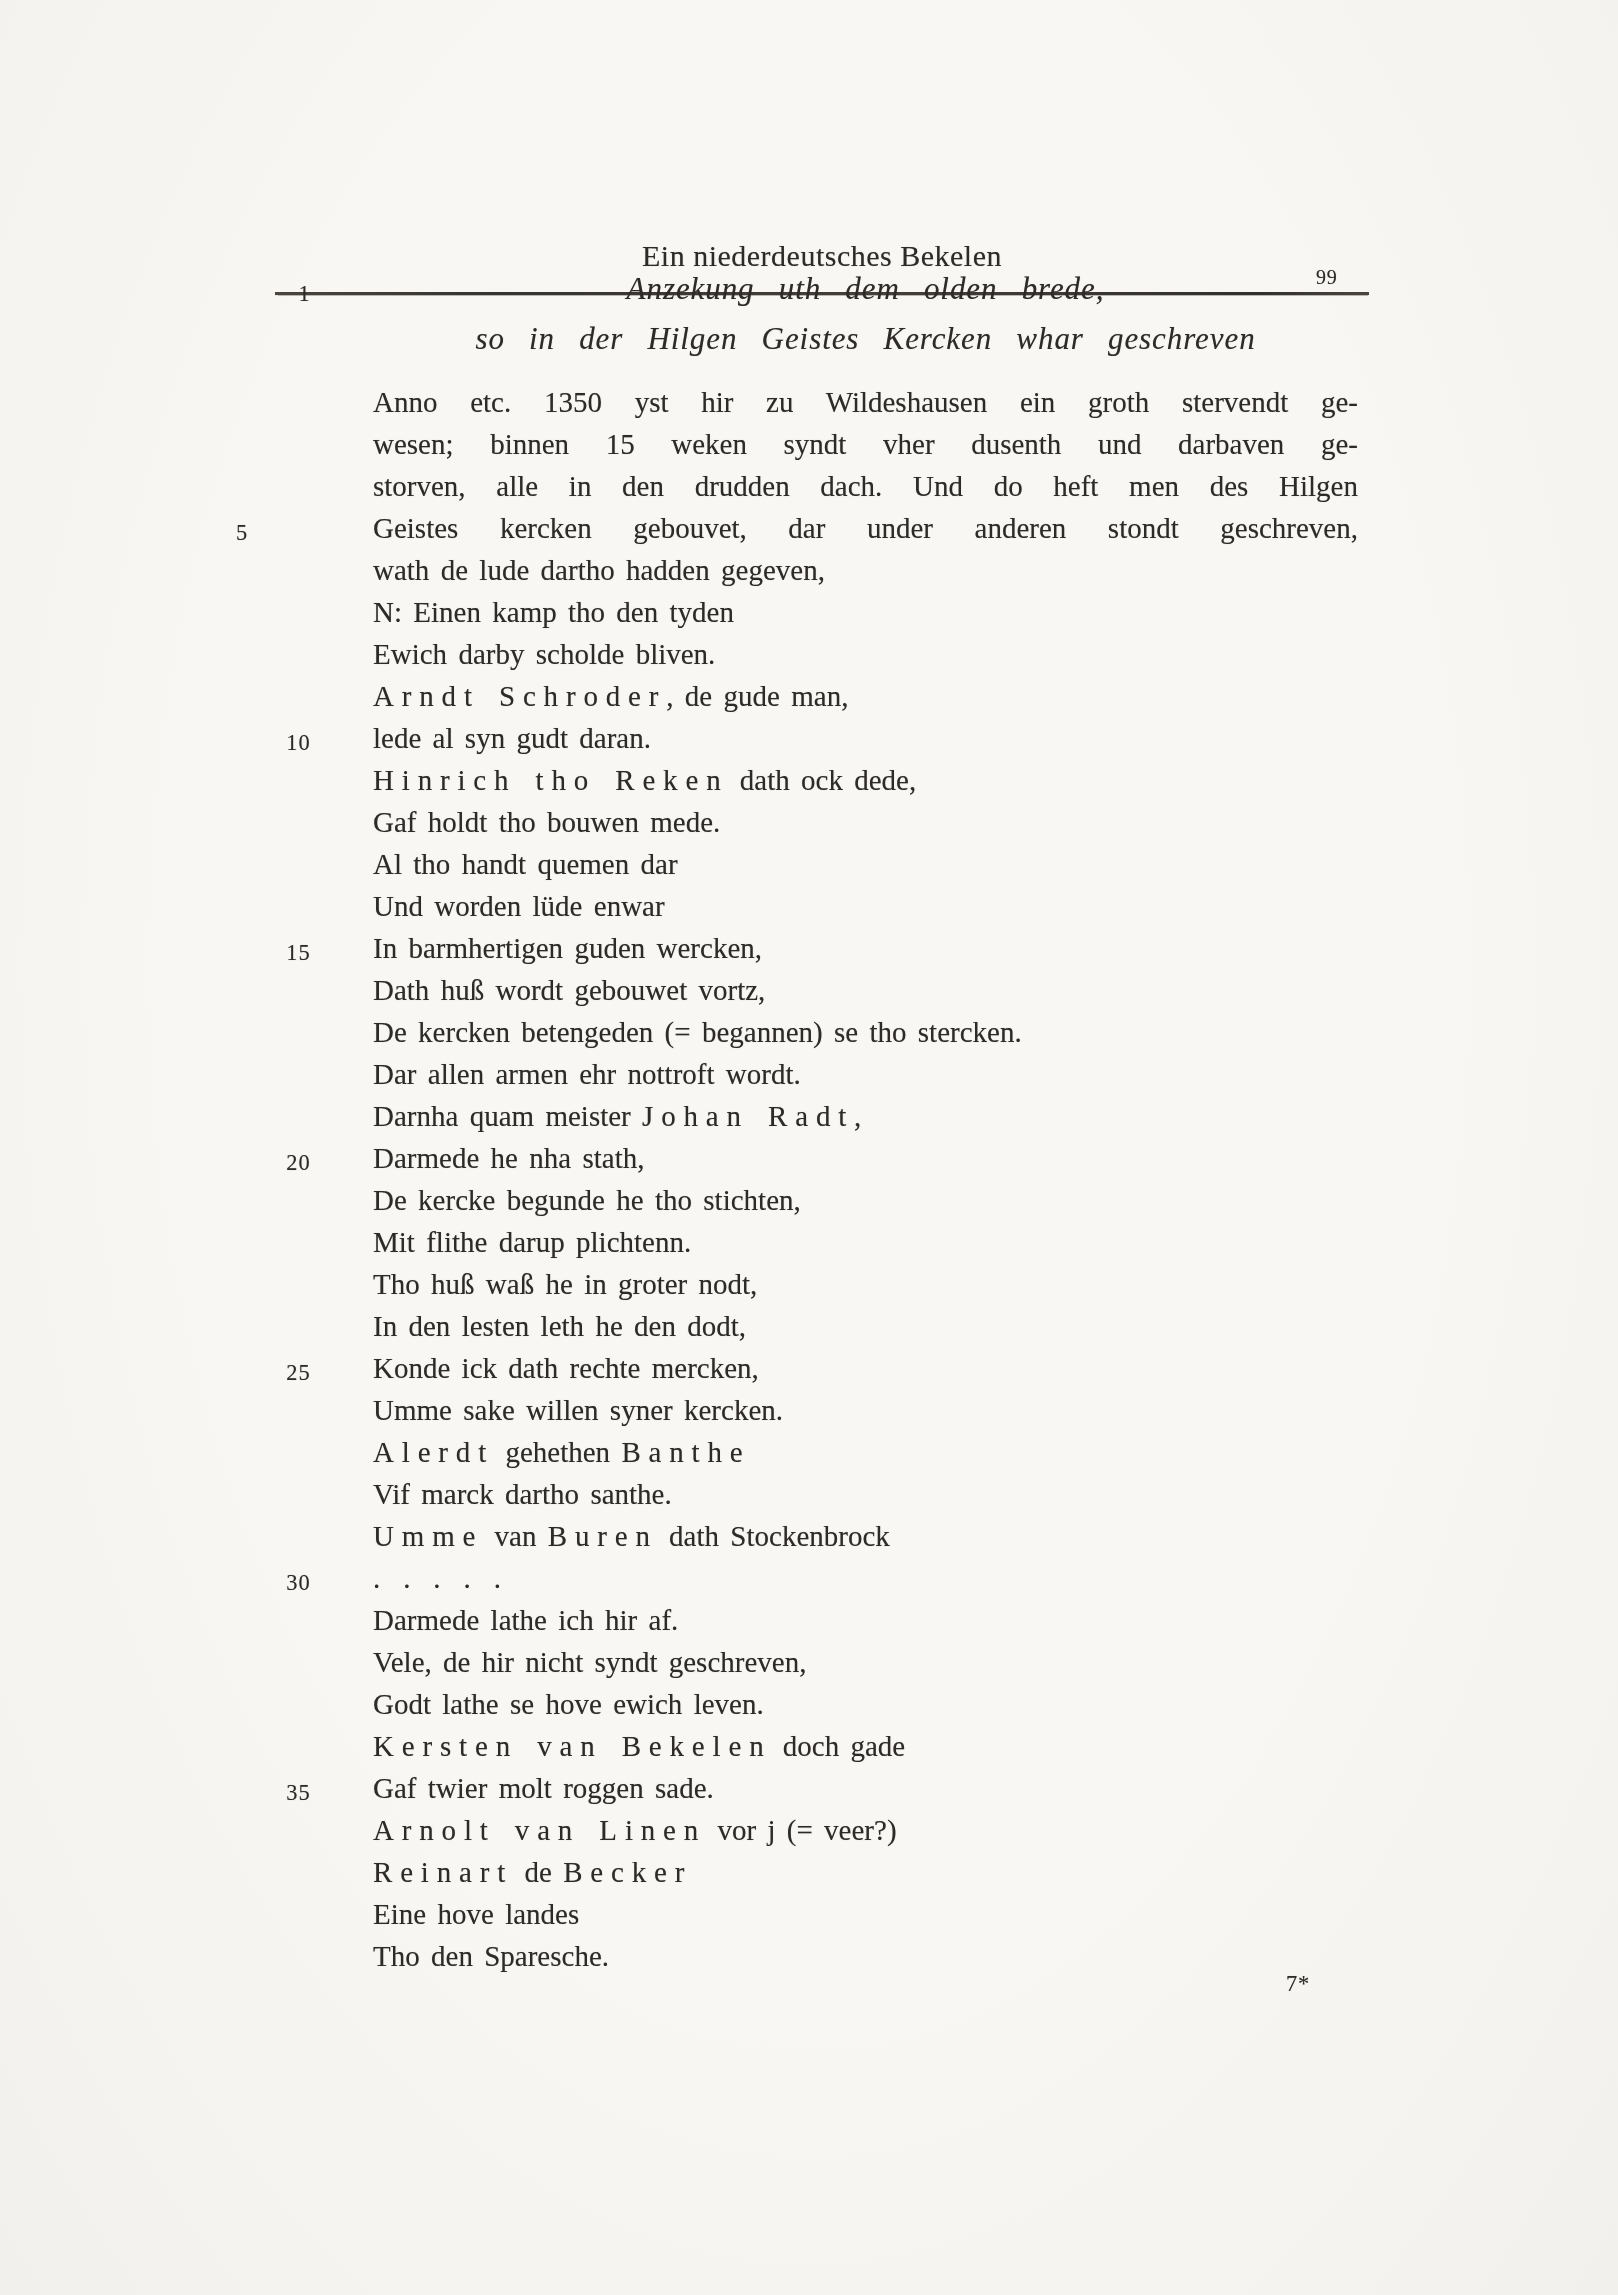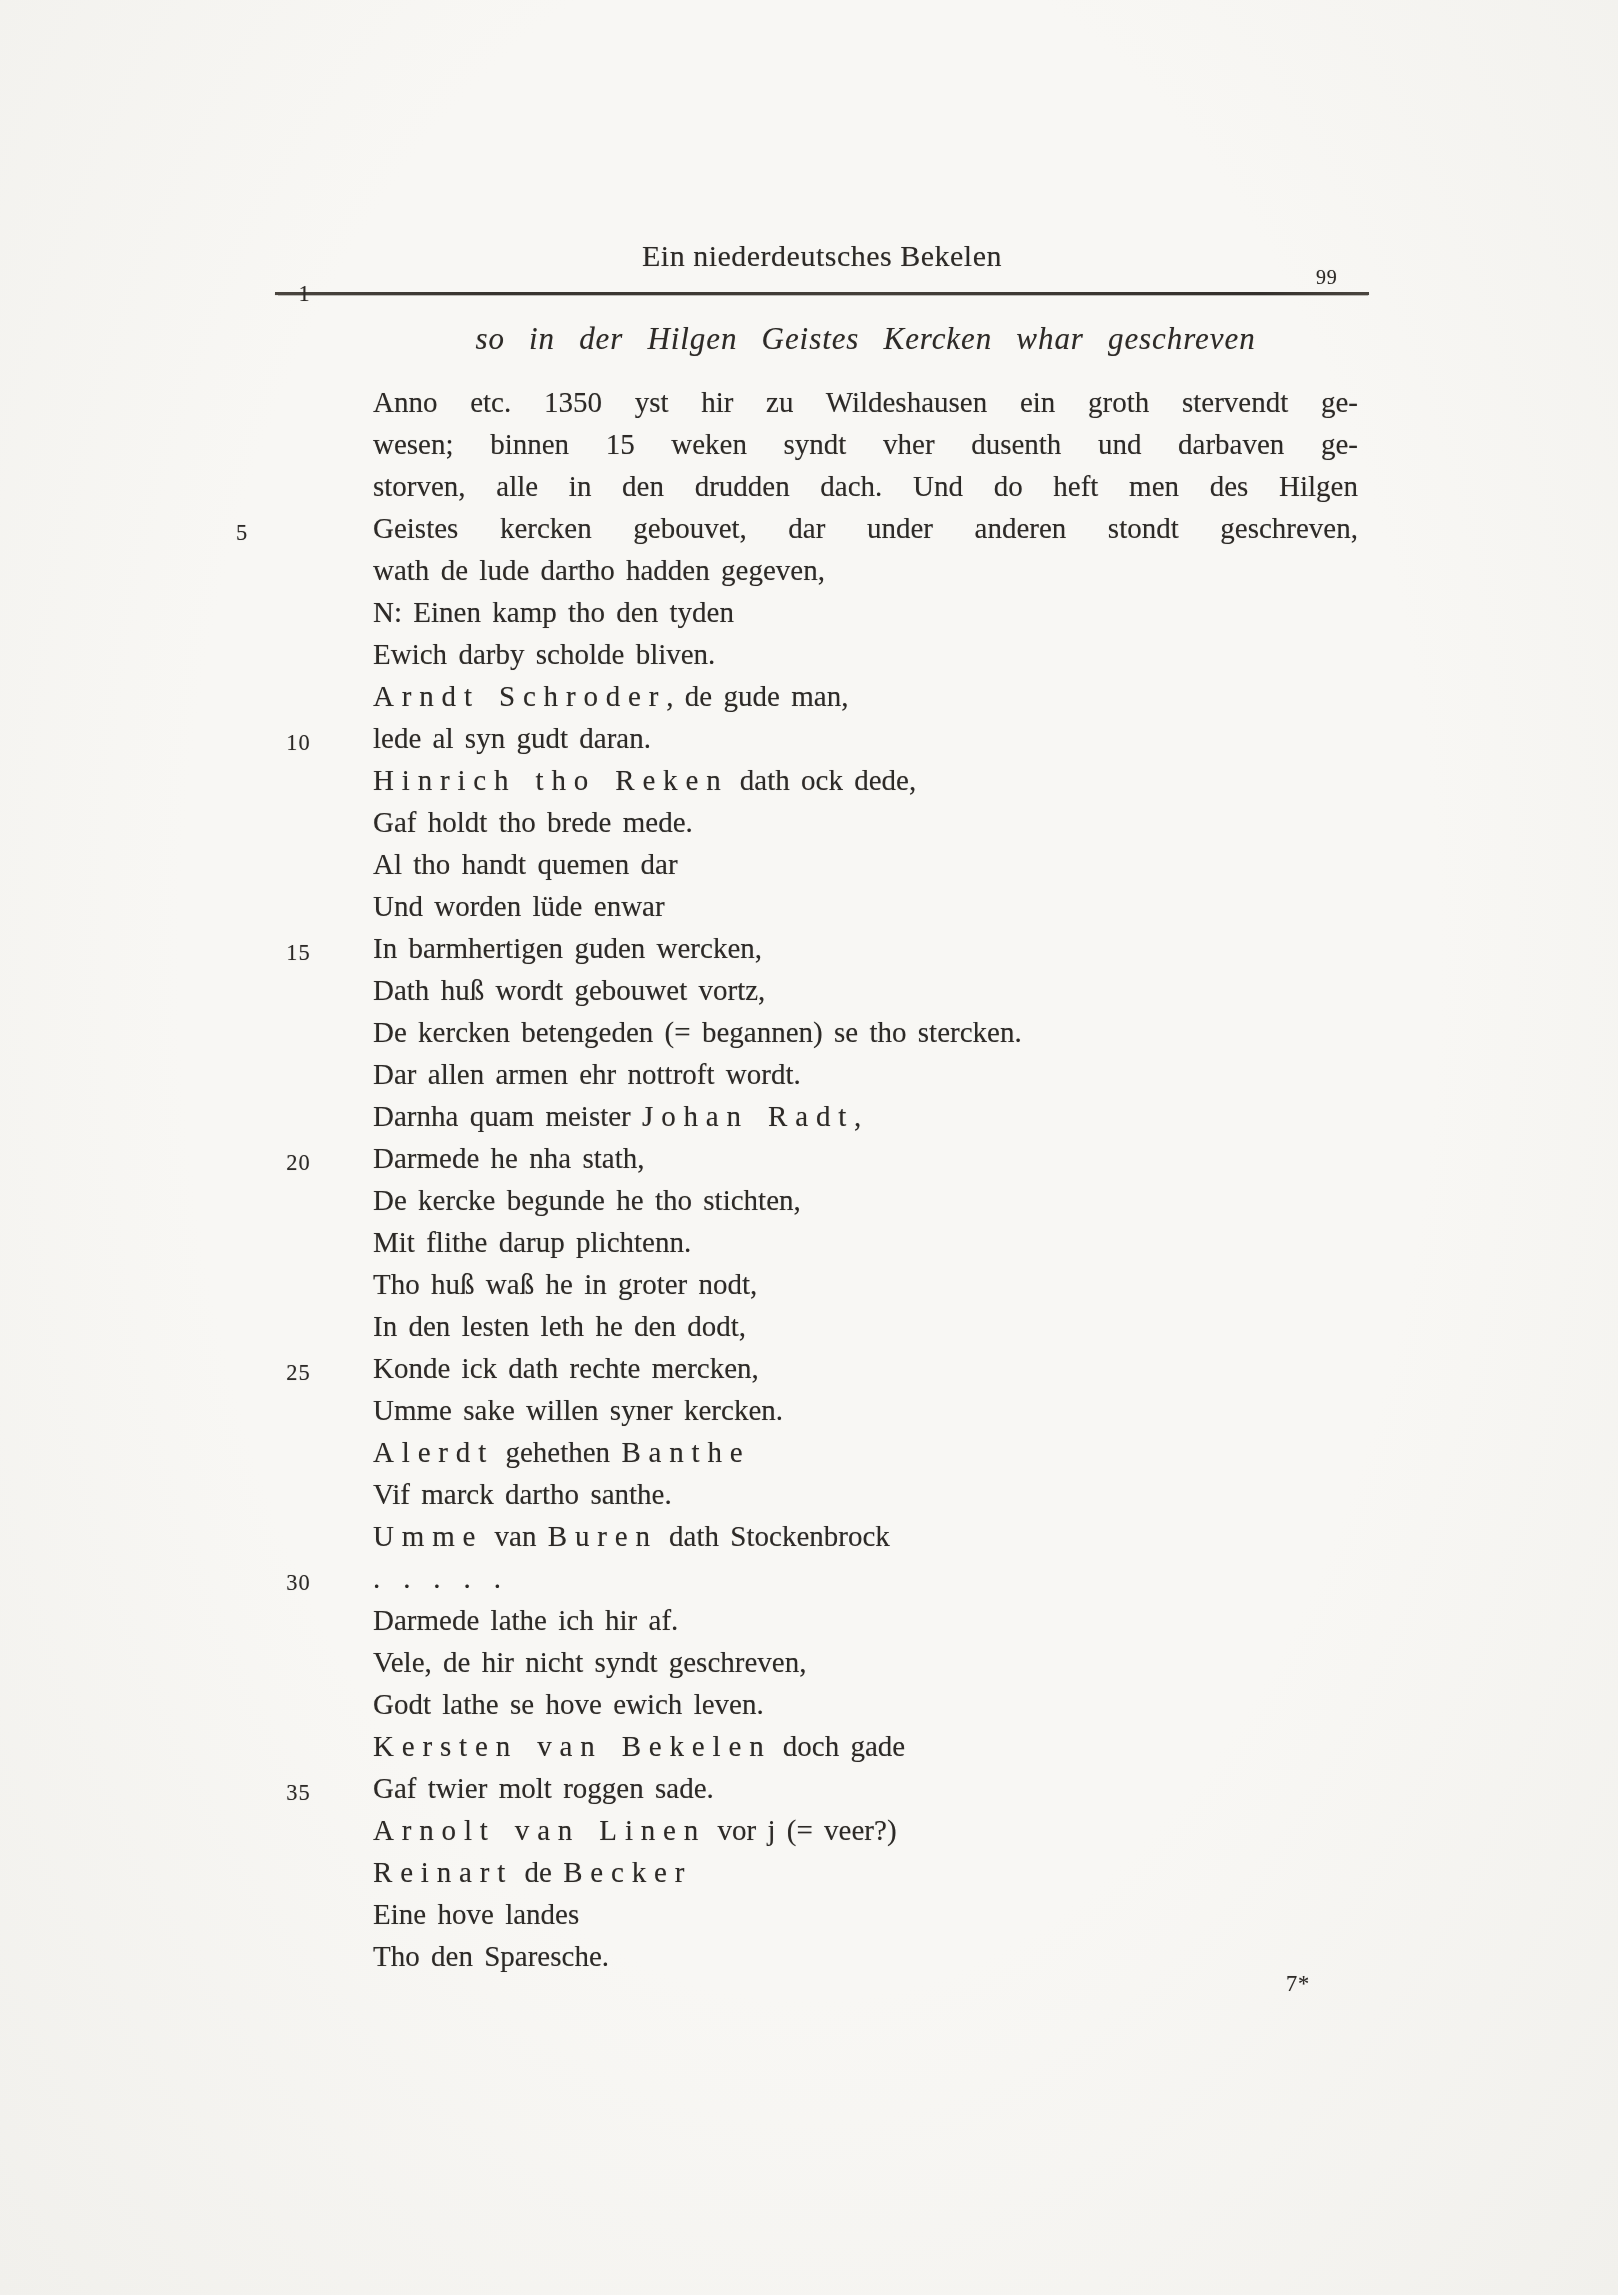--- a/index.html
+++ b/index.html
@@ -101,33 +101,33 @@
 
 <div class="page">
 
   <div class="running-head">Ein niederdeutsches Bekelen</div>
 
   <div class="page-number">99</div>
 
   <div class="header-rule"></div>
 
   <div class="text-block">
-      <div class="line title"><span class="lnum">1</span></div>
+      <div class="line title"><span class="lnum">1</span><span>Anzekung uth dem olden brede,</span></div>
       <div class="line title"><span>so in der Hilgen Geistes Kercken whar geschreven</span></div>
       <div class="line prose just"><span>Anno etc. 1350 yst hir zu Wildeshausen ein groth stervendt ge-</span></div>
       <div class="line prose just"><span>wesen; binnen 15 weken syndt vher dusenth und darbaven ge-</span></div>
       <div class="line prose just"><span>storven, alle in den drudden dach. Und do heft men des Hilgen</span></div>
       <div class="line prose just"><span class="lnum">5</span><span>Geistes kercken gebouvet, dar under anderen stondt geschreven,</span></div>
       <div class="line prose"><span>wath de lude dartho hadden gegeven,</span></div>
       <div class="line verse"><span>N: Einen kamp tho den tyden</span></div>
       <div class="line verse"><span>Ewich darby scholde bliven.</span></div>
       <div class="line verse"><span class="sp">Arndt Schroder</span><span>, de gude man,</span></div>
       <div class="line verse"><span class="lnum">10</span><span>lede al syn gudt daran.</span></div>
       <div class="line verse"><span class="sp">Hinrich tho Reken</span><span> dath ock dede,</span></div>
-      <div class="line verse"><span>Gaf holdt tho brede mede.</span></div>
+      <div class="line verse"><span>Gaf holdt tho bouwen mede.</span></div>
       <div class="line verse"><span>Al tho handt quemen dar</span></div>
       <div class="line verse"><span>Und worden lüde enwar</span></div>
       <div class="line verse"><span class="lnum">15</span><span>In barmhertigen guden wercken,</span></div>
       <div class="line verse"><span>Dath huß wordt gebouwet vortz,</span></div>
       <div class="line verse"><span>De kercken betengeden (= begannen) se tho stercken.</span></div>
       <div class="line verse"><span>Dar allen armen ehr nottroft wordt.</span></div>
       <div class="line verse"><span>Darnha quam meister </span><span class="sp">Johan Radt</span><span>,</span></div>
       <div class="line verse"><span class="lnum">20</span><span>Darmede he nha stath,</span></div>
       <div class="line verse"><span>De kercke begunde he tho stichten,</span></div>
       <div class="line verse"><span>Mit flithe darup plichtenn.</span></div>

